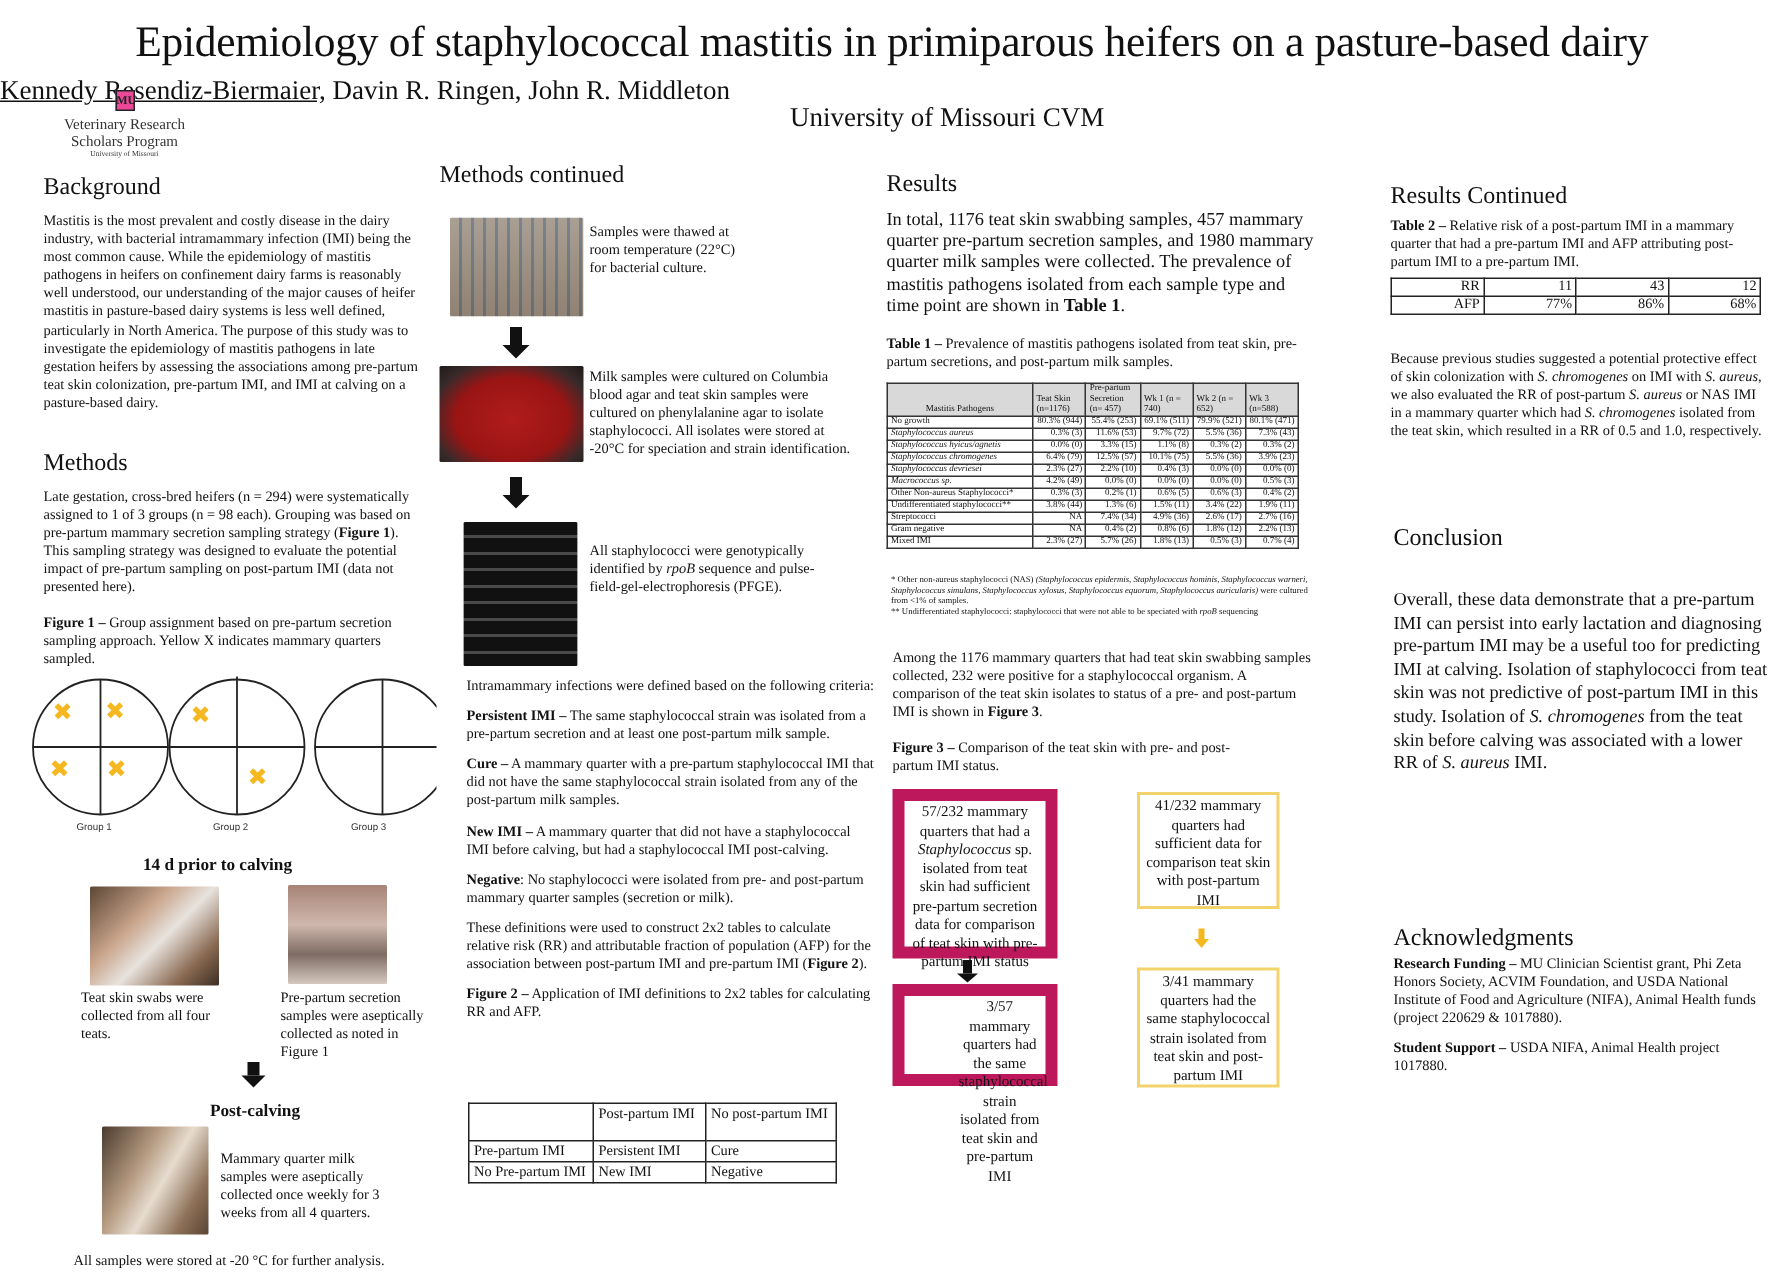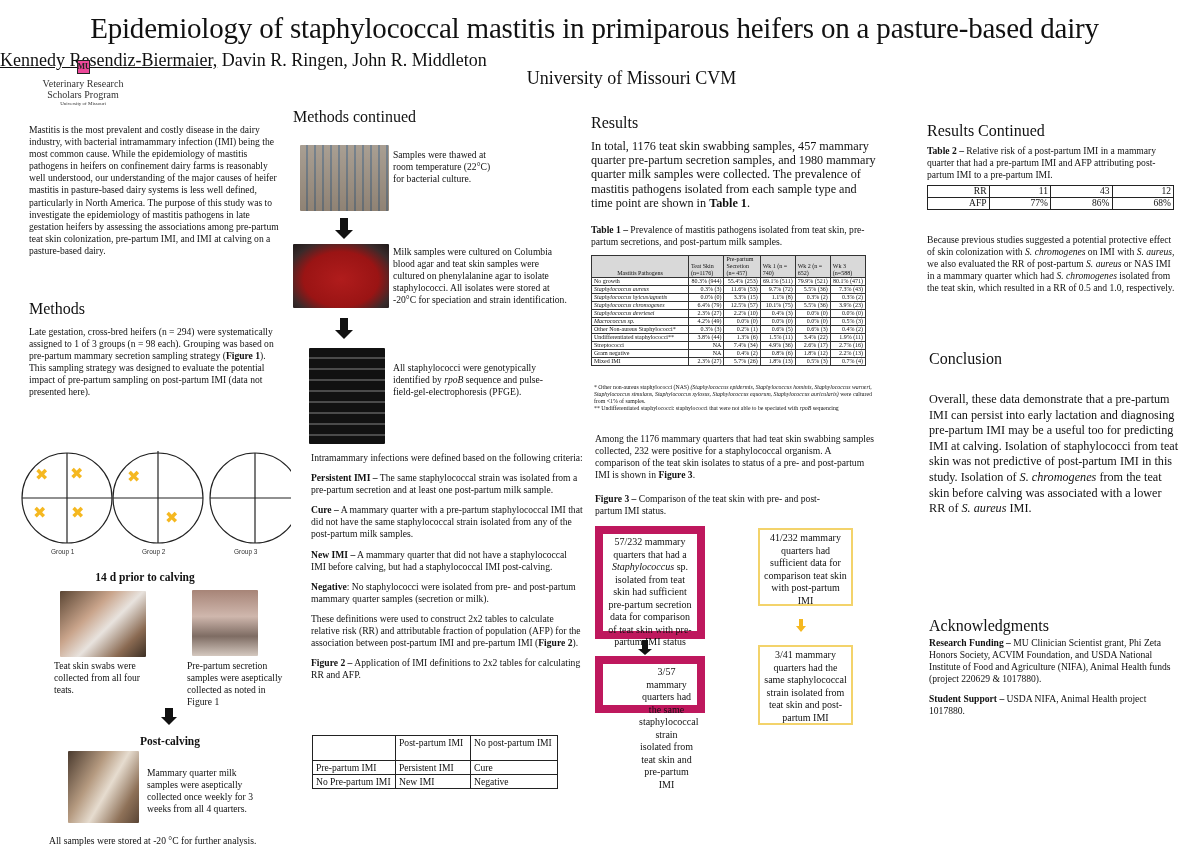--- a/index.html
+++ b/index.html
@@ -47,25 +47,27 @@
 <div class="authors"><span class="first">Kennedy Resendiz-Biermaier,</span><span> Davin R. Ringen, John R. Middleton</span></div>
 <div class="affil">University of Missouri CVM</div>
 <div class="logo">
   <div class="shield">MU</div>
   <div>Veterinary Research</div>
   <div>Scholars Program</div>
   <div class="small">University of Missouri</div>
 </div>
 
 <div class="abs" style="left:29px;top:116px;width:252px;">
+  <h2>Background</h2>
   <p class="txt" style="margin-top:8px;">Mastitis is the most prevalent and costly disease in the dairy industry, with bacterial intramammary infection (IMI) being the most common cause. While the epidemiology of mastitis pathogens in heifers on confinement dairy farms is reasonably well understood, our understanding of the major causes of heifer mastitis in pasture-based dairy systems is less well defined, particularly in North America. The purpose of this study was to investigate the epidemiology of mastitis pathogens in late gestation heifers by assessing the associations among pre-partum teat skin colonization, pre-partum IMI, and IMI at calving on a pasture-based dairy.</p>
 </div>
 <div class="abs" style="left:29px;top:300px;width:254px;">
   <h2>Methods</h2>
   <p class="txt" style="margin-top:8px;"><span>Late gestation, cross-bred heifers (n = 294) were systematically assigned to 1 of 3 groups (n = 98 each). Grouping was based on pre-partum mammary secretion sampling strategy (</span><b>Figure 1</b><span>). This sampling strategy was designed to evaluate the potential impact of pre-partum sampling on post-partum IMI (data not presented here).</span></p>
+  <p class="txt" style="margin-top:11px;"><b>Figure 1 –</b><span> Group assignment based on pre-partum secretion sampling approach.  Yellow X indicates mammary quarters sampled.</span></p>
 </div>
 
 <svg class="abs" style="left:15px;top:450px;" width="276" height="110">
   <g>
     <circle cx="52" cy="48" r="45" fill="none" stroke="#222" stroke-width="1.2"></circle>
     <line x1="7" y1="48" x2="97" y2="48" stroke="#222" stroke-width="1.2"></line>
     <line x1="52" y1="3" x2="52" y2="93" stroke="#222" stroke-width="1.2"></line>
   </g>
   <g>
     <circle cx="143" cy="48" r="45" fill="none" stroke="#222" stroke-width="1.2"></circle>
@@ -261,21 +263,21 @@
 </div>
 
 <p class="abs txt" style="left:595px;top:433px;width:280px;"><span>Among the 1176 mammary quarters that had teat skin swabbing samples collected, 232 were positive for a staphylococcal organism. A comparison of the teat skin isolates to status of a pre- and post-partum IMI is shown in </span><b>Figure 3</b><span>.</span></p>
 <p class="abs txt" style="left:595px;top:493px;width:230px;"><b>Figure 3 –</b><span> Comparison of the teat skin with pre- and post-partum IMI status.</span></p>
 
 <div class="box black" style="left:595px;top:526px;width:110px;height:113px;"><span>57/232 mammary quarters that had a </span><i>Staphylococcus</i><span> sp. isolated from teat skin had sufficient pre-partum secretion data for comparison of teat skin with pre-partum IMI status</span></div>
 <div class="arrow" style="left:645px;top:640px;">
   <div class="shaft" style="left:-3px;top:0;width:6px;height:9px;"></div>
   <div style="position:absolute;left:-7px;top:9px;width:0;height:0;border-left:7px solid transparent;border-right:7px solid transparent;border-top:6px solid #111;"></div>
 </div>
-<div class="box black" style="left:595px;top:656px;width:110px;height:57px;padding-left:36px;">3/57 mammary quarters had the same staphylococcal strain isolated from teat skin and pre-partum IMI</div>
+<div class="box black" style="left:595px;top:656px;width:110px;height:68px;padding-left:36px;">3/57 mammary quarters had the same staphylococcal strain isolated from teat skin and pre-partum IMI</div>
 <div class="box yellow" style="left:758px;top:528px;width:95px;height:78px;">41/232 mammary quarters had sufficient data for comparison teat skin with post-partum IMI</div>
 <div class="arrow" style="left:801px;top:619px;">
   <div style="position:absolute;left:-2px;top:0;width:4px;height:7px;background:#f5b820;"></div>
   <div style="position:absolute;left:-5px;top:7px;width:0;height:0;border-left:5px solid transparent;border-right:5px solid transparent;border-top:6px solid #f5b820;"></div>
 </div>
 <div class="box yellow" style="left:758px;top:645px;width:95px;height:80px;">3/41 mammary quarters had the same staphylococcal strain isolated from teat skin and post-partum IMI</div>
 
 <h2 class="abs" style="left:927px;top:122px;">Results Continued</h2>
 <p class="abs txt" style="left:927px;top:145px;width:250px;"><b>Table 2 –</b><span> Relative risk of a post-partum IMI in a mammary quarter that had a pre-partum IMI and AFP attributing post-partum IMI to a pre-partum IMI.</span></p>
 <table class="abs t2" style="left:927px;top:185px;">

